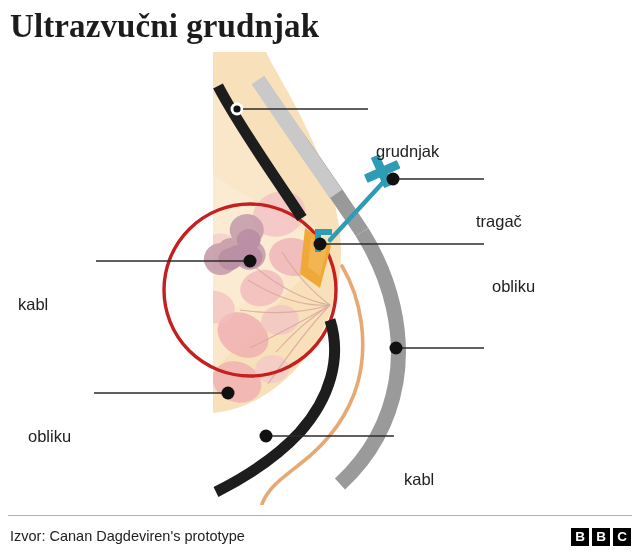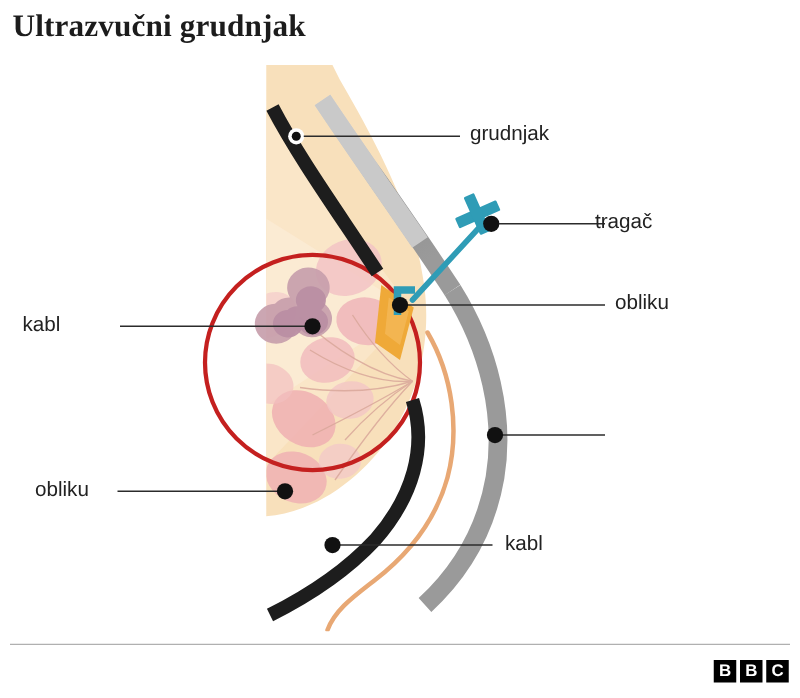--- a/index.html
+++ b/index.html
@@ -14,41 +14,42 @@
     position: relative;
     width: 640px;
     height: 558px;
     background: #ffffff;
   }
   #title {
     position: absolute;
     left: 10px;
     top: 8px;
     font-family: "Liberation Serif", "DejaVu Serif", serif;
-    font-size: 25px;
+    font-size: 33px;
     font-weight: 700;
     color: #1c1c1c;
     letter-spacing: 0.1px;
     white-space: nowrap;
   }
   #figure {
     position: absolute;
     left: 0;
     top: 52px;
     width: 640px;
     height: 453px;
   }
   #figure svg { display: block; }
   .lbl {
     position: absolute;
     font-family: "Liberation Sans", sans-serif;
     font-size: 16.5px;
     color: #222222;
     line-height: 20px;
     white-space: pre-line;
+    margin-top: 44px;
   }
   #footer-rule {
     position: absolute;
     left: 8px;
     top: 515px;
     width: 624px;
     height: 1px;
     background: #b0b0b0;
   }
   #source {
@@ -208,20 +209,21 @@
 
     <div class="lbl" style="left:404px; top:373px;">kabl</div>
 
     <div class="lbl" style="left:18px; top:198px;">kabl</div>
 
     <div class="lbl" style="left:28px; top:330px;">obliku</div>
   </div>
 
   <div id="footer-rule"></div>
 
+  <div id="source">Izvor: Canan Dagdeviren's prototype</div>
 
   <div id="bbc-logo">
     <span class="blk">B</span>
     <span class="blk">B</span>
     <span class="blk">C</span>
   </div>
 
 </div>
 
 </body></html>

